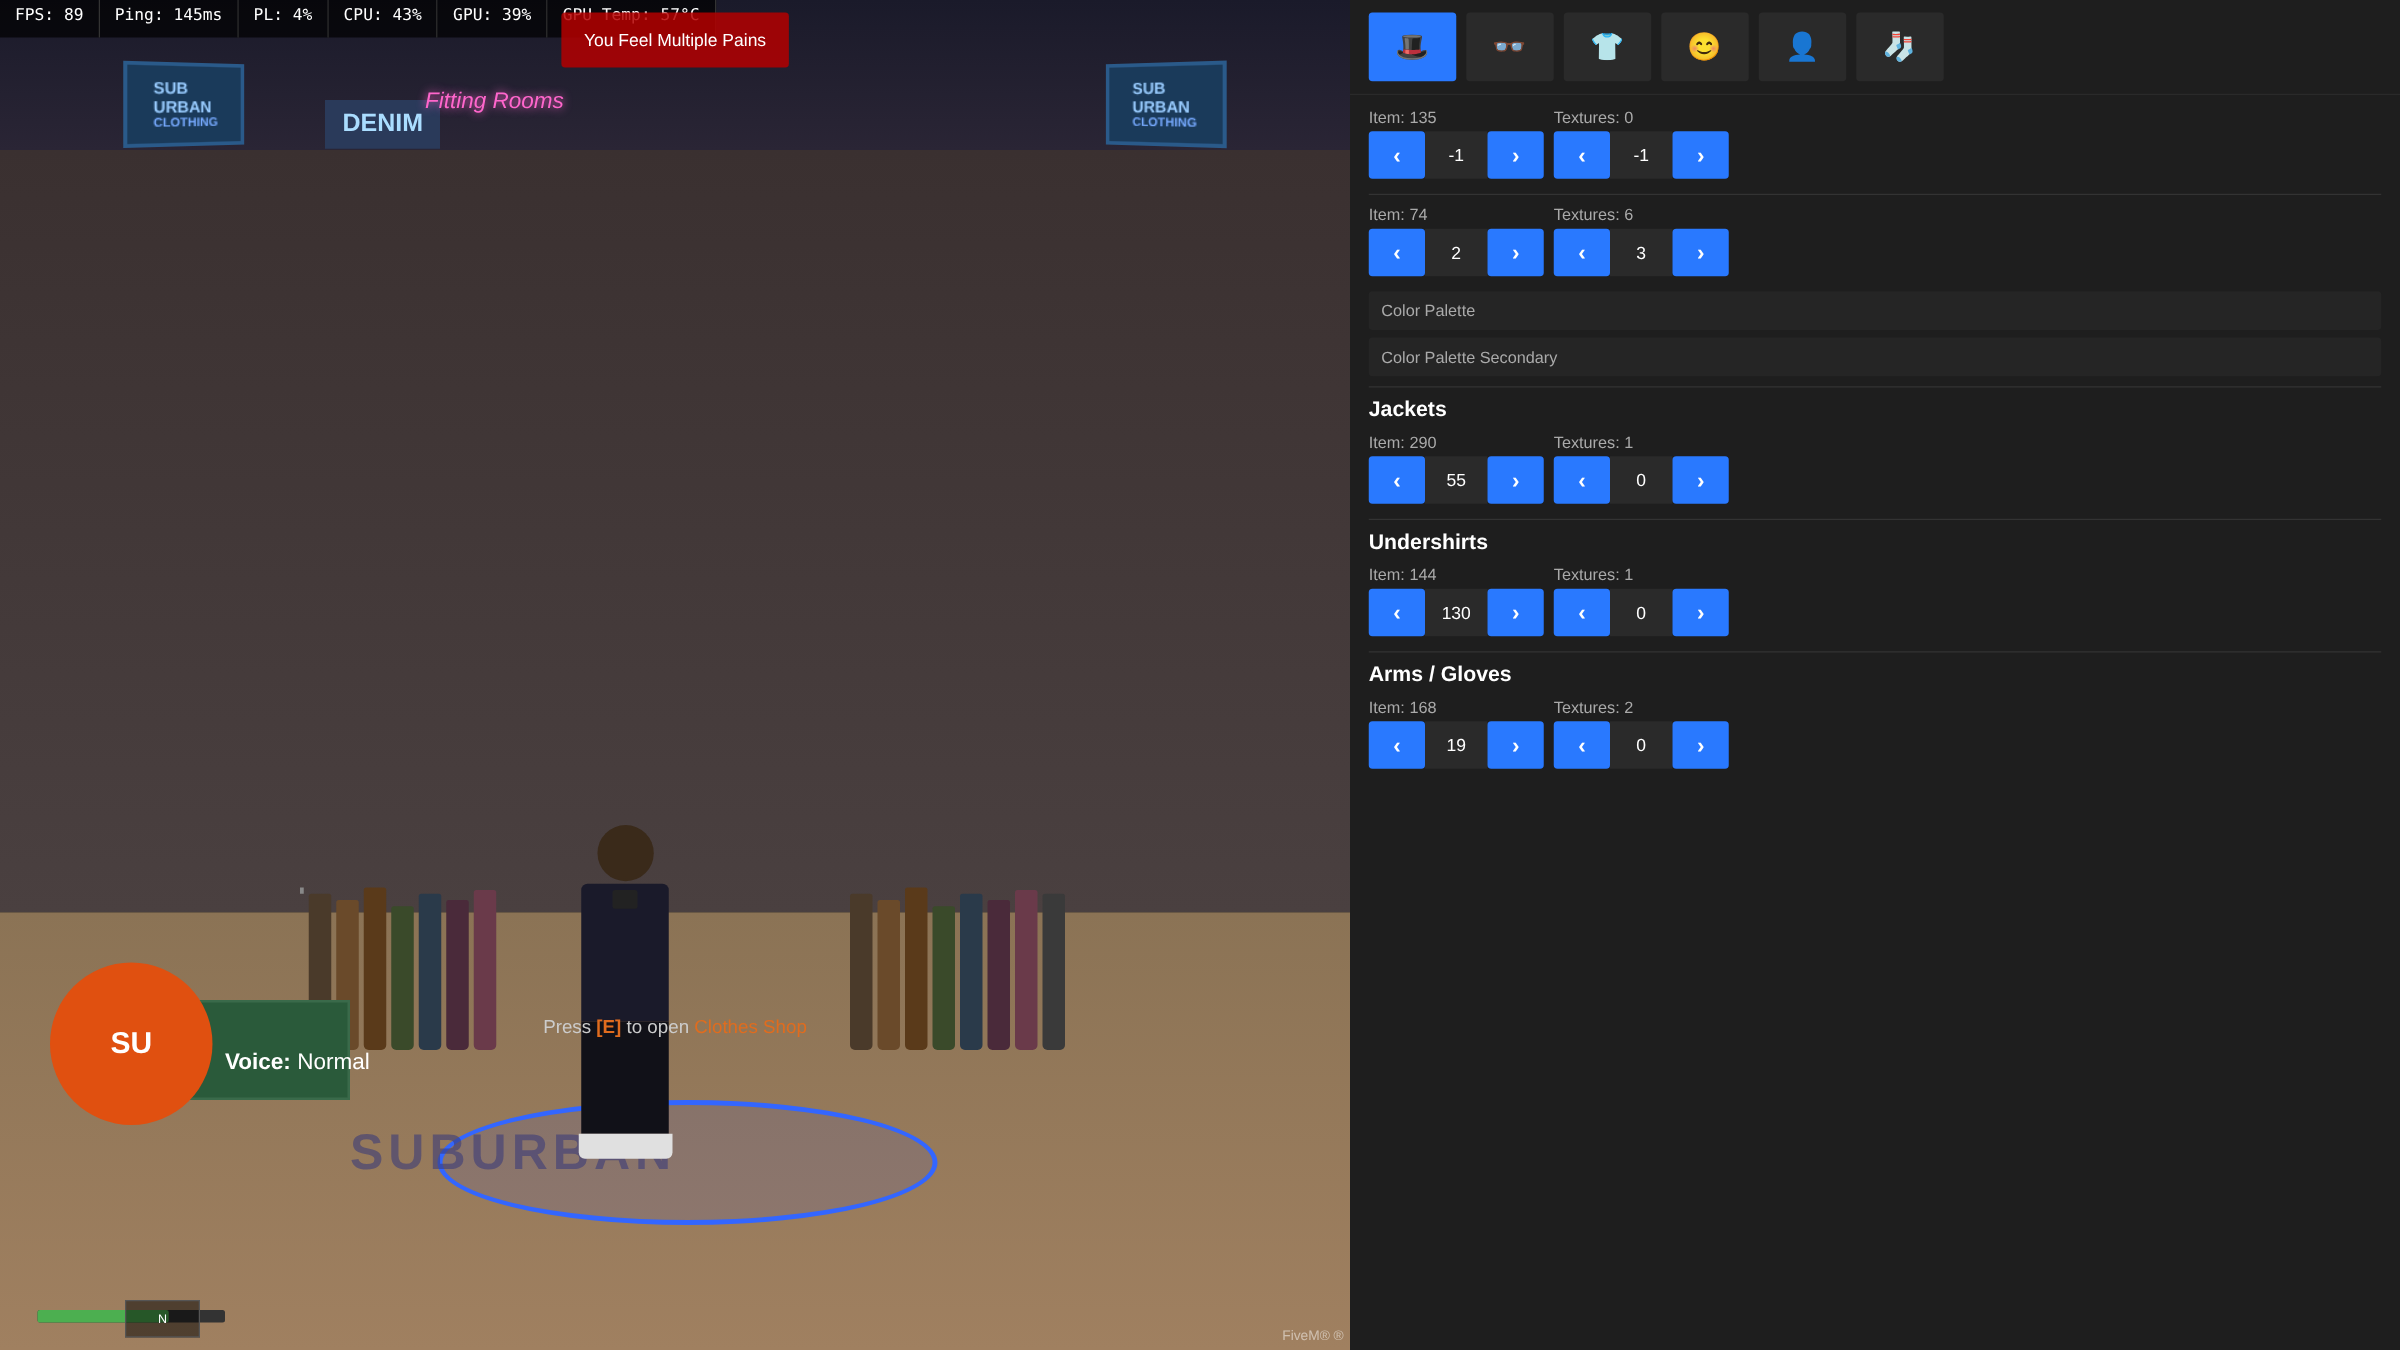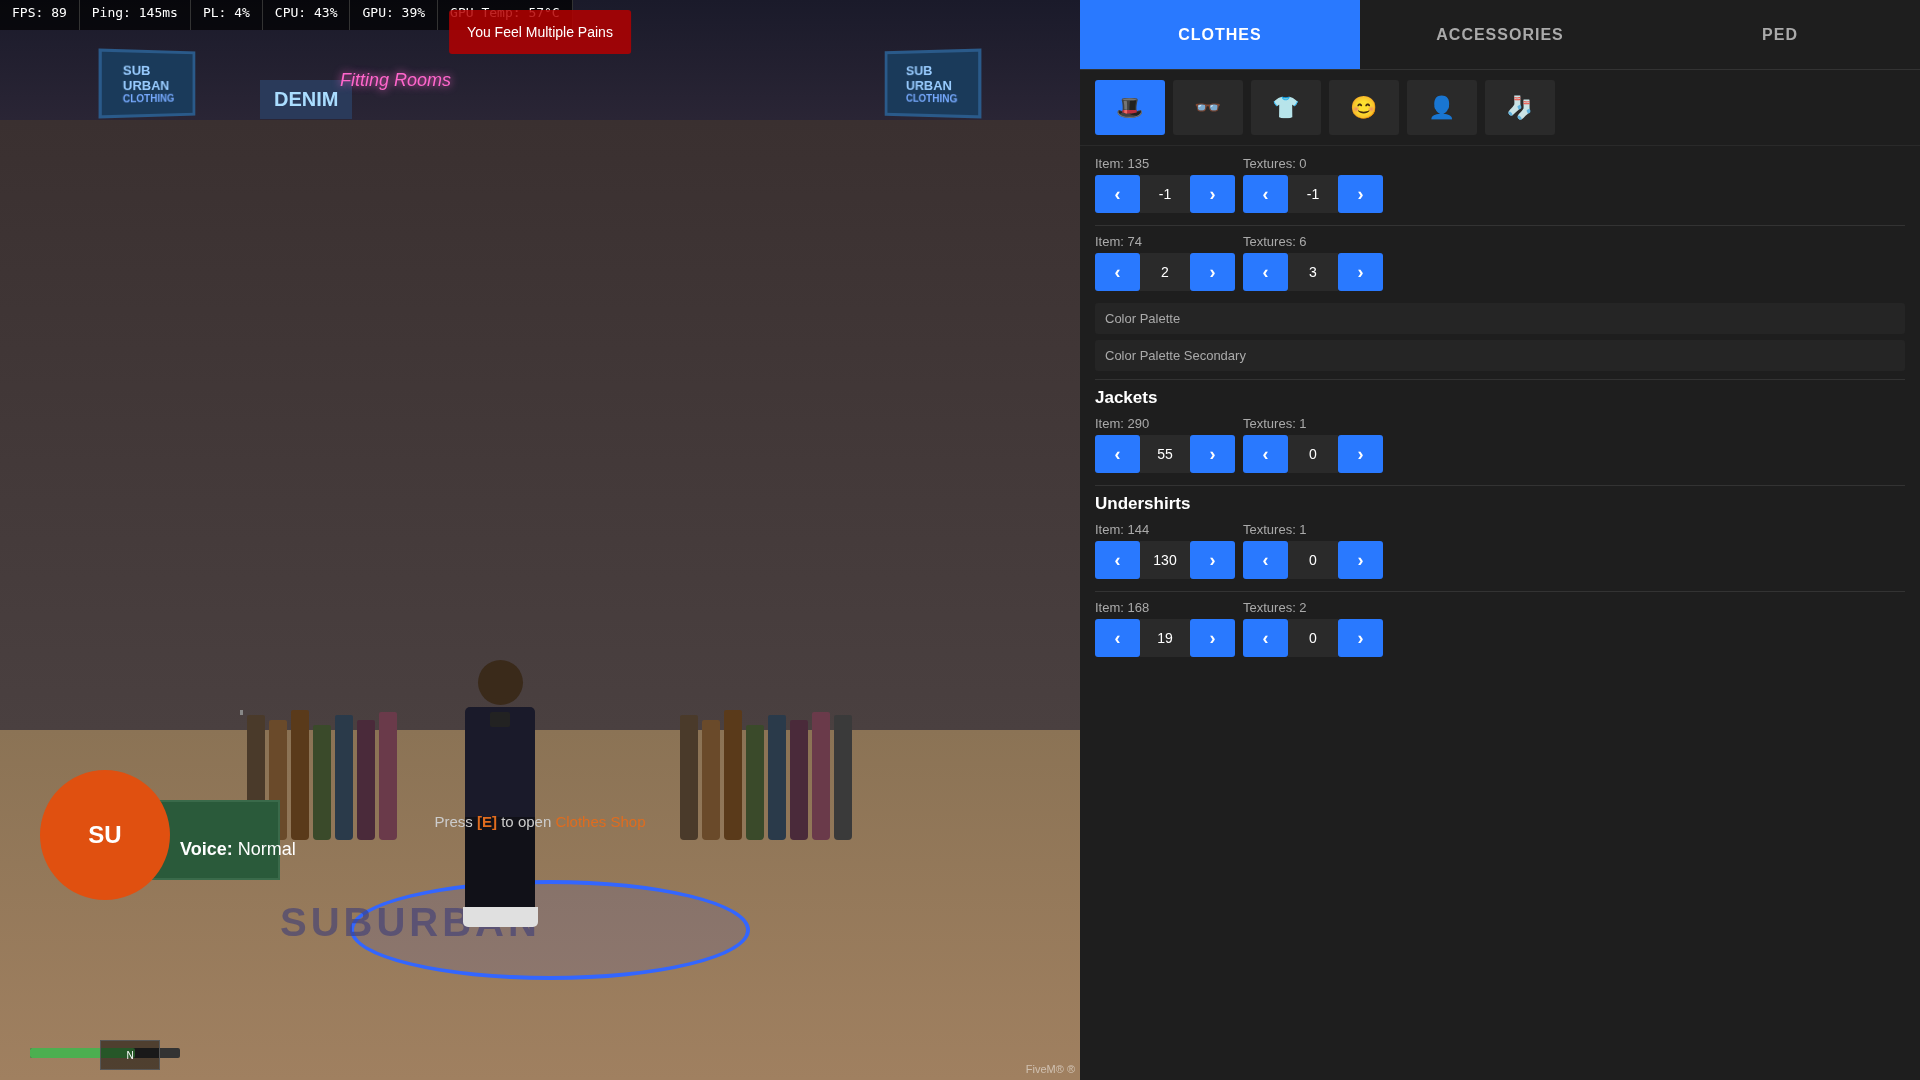--- a/index.html
+++ b/index.html
@@ -484,25 +484,20 @@
 
   <div id="minimap">
     <span>N</span>
   </div>
 
   <div id="fivem-watermark">FiveM® ®</div>
 </div>
 
 <div id="right-panel">
 
-  <div id="tab-bar">
-    <div class="tab active">CLOTHES</div>
-    <div class="tab">ACCESSORIES</div>
-    <div class="tab">PED</div>
-  </div>
 
   <div id="icon-bar">
     <button class="icon-btn active">🎩</button>
     <button class="icon-btn">👓</button>
     <button class="icon-btn">👕</button>
     <button class="icon-btn">😊</button>
     <button class="icon-btn">👤</button>
     <button class="icon-btn">🧦</button>
   </div>
 
@@ -604,20 +599,21 @@
             <div class="ctrl-val">0</div>
             <button class="ctrl-btn">›</button>
           </div>
         </div>
       </div>
     </div>
 
     <div class="divider"></div>
 
     <div class="section">
+      <div class="section-title">Arms / Gloves</div>
       <div class="two-groups">
         <div style="display:flex;flex-direction:column;gap:4px;">
           <div class="section-label">Item: 168</div>
           <div class="ctrl-group">
             <button class="ctrl-btn">‹</button>
             <div class="ctrl-val">19</div>
             <button class="ctrl-btn">›</button>
           </div>
         </div>
         <div style="display:flex;flex-direction:column;gap:4px;">

